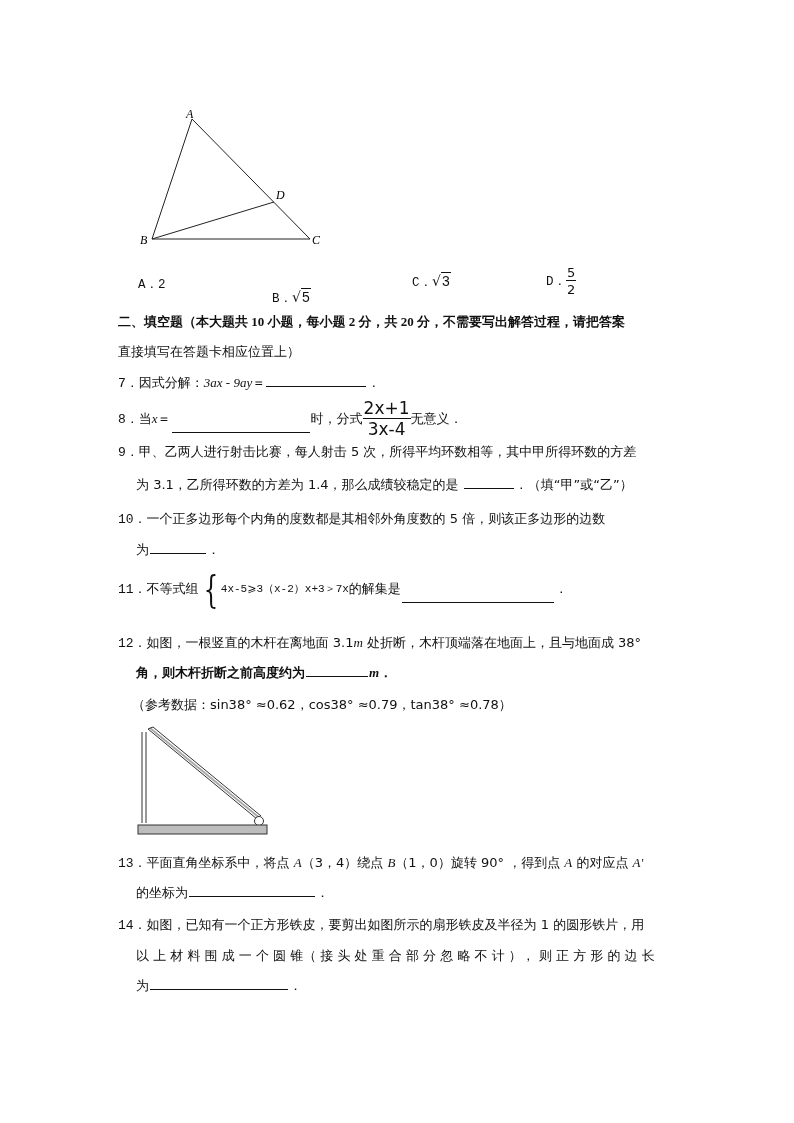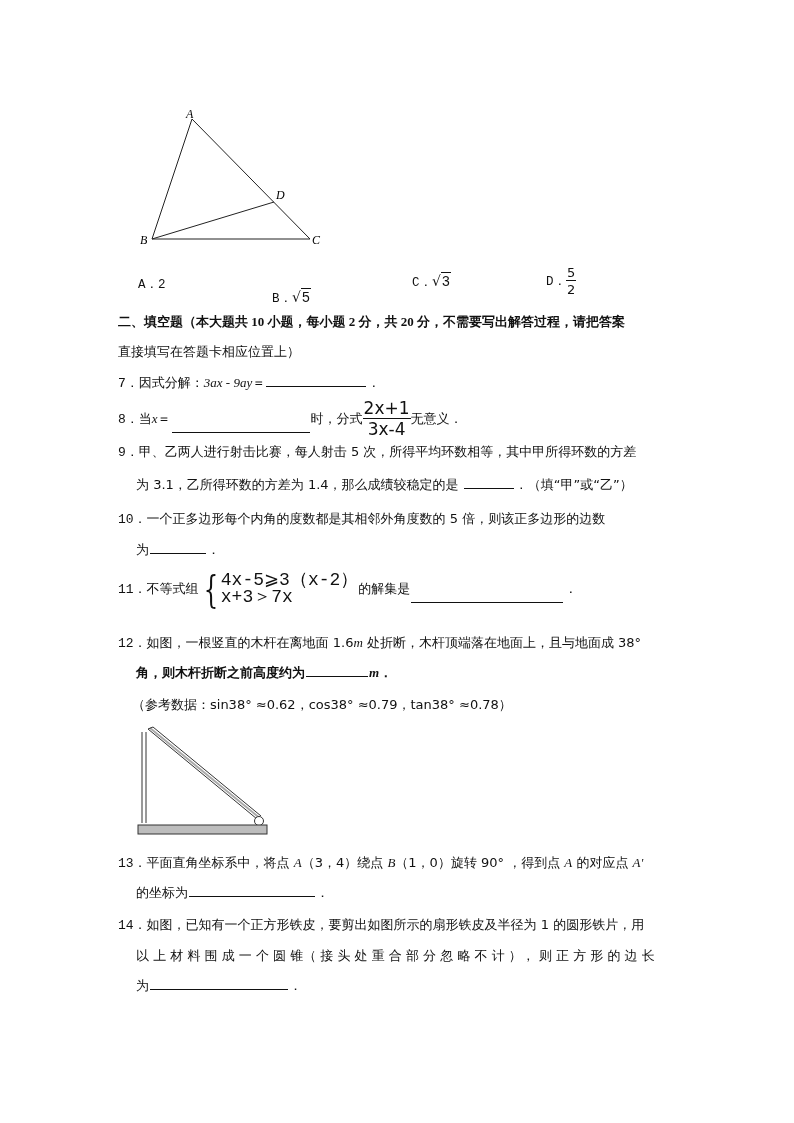--- a/index.html
+++ b/index.html
@@ -11,21 +11,21 @@
   .it { font-style: italic; font-family: "Liberation Serif", "DejaVu Serif", serif; }
   .blank { display: inline-block; border-bottom: 1px solid #111; height: 12px; vertical-align: baseline; margin: 0 1px; }
   .frac { display: inline-flex; flex-direction: column; align-items: center; vertical-align: middle; line-height: 1; font-size: 17px; }
   .frac .num { border-bottom: 1px solid #111; padding: 0 1px 1px 1px; }
   .frac .den { padding-top: 2px; }
   .sqrt { display: inline-block; font-size: 14px; }
   .sqrt .rad { border-top: 1px solid #111; padding: 0 1px; font-family: "Liberation Sans", sans-serif; }
   .bold { font-weight: bold; }
   .sys { display: inline-flex; align-items: center; vertical-align: middle; }
   .brace { font-size: 38px; line-height: 1; font-weight: 100; transform: scaleX(0.6); margin-right: -2px; font-family: "DejaVu Serif", serif; }
-  .sys-lines { display: flex; flex-direction: column; font-size: 18px; line-height: 17px; font-family: Liberation Mono, monospace; }
+  .sys-lines { display: flex; flex-direction: row; font-size: 11px; line-height: 17px; font-family: Liberation Mono, monospace; }
 </style>
 </head>
 <body>
 
 <svg class="abs" style="left:130px;top:100px;" width="210" height="150">
   <line x1="62" y1="19" x2="22" y2="139" stroke="#222" stroke-width="1"></line>
   <line x1="62" y1="19" x2="180" y2="139" stroke="#222" stroke-width="1"></line>
   <line x1="22" y1="139" x2="180" y2="139" stroke="#222" stroke-width="1.2"></line>
   <line x1="22" y1="139" x2="144" y2="102" stroke="#222" stroke-width="1"></line>
   <text x="56" y="18" font-family="Liberation Serif, serif" font-style="italic" font-size="12">A</text>
@@ -95,21 +95,21 @@
       <span>4x-5⩾3（x-2）</span>
       <span>x+3＞7x</span>
     </span>
   </span>
   <span>的解集是 </span>
     <span class="blank" style="width:152px;margin-top:14px;"></span>
     <span>．</span>
 </div>
 
 <div class="abs" style="left:118px;top:634px;">
-  <span class="mono">12．</span><span>如图，一根竖直的木杆在离地面 1.6</span><span class="it">m</span><span> 处折断，木杆顶端落在地面上，且与地面成 38°</span>
+  <span class="mono">12．</span><span>如图，一根竖直的木杆在离地面 3.1</span><span class="it">m</span><span> 处折断，木杆顶端落在地面上，且与地面成 38°</span>
 </div>
 <div class="abs" style="left:136px;top:664px;font-weight:bold;">
   <span>角，则木杆折断之前高度约为</span><span class="blank" style="width:62px;"></span><span class="it">m</span><span>．</span>
 </div>
 <div class="abs" style="left:132px;top:696px;font-size:13px;">（参考数据：sin38° ≈0.62，cos38° ≈0.79，tan38° ≈0.78）</div>
 
 <svg class="abs" style="left:130px;top:720px;" width="150" height="120">
 
   <line x1="12" y1="12" x2="12" y2="103" stroke="#333" stroke-width="1"></line>
   <line x1="16" y1="12" x2="16" y2="103" stroke="#333" stroke-width="1"></line>

